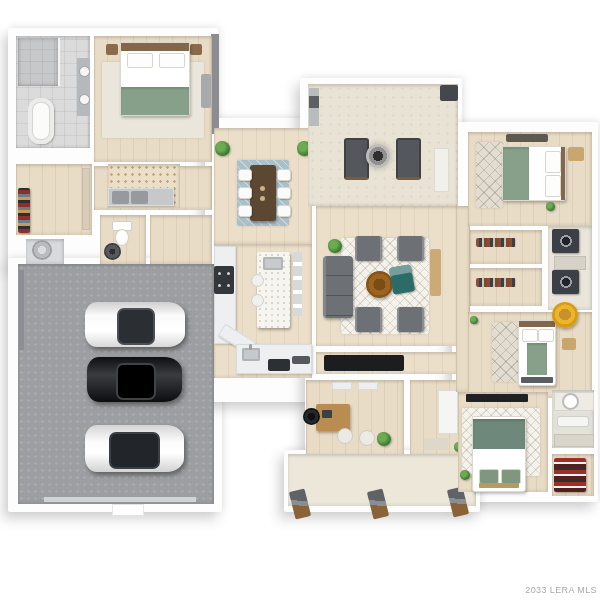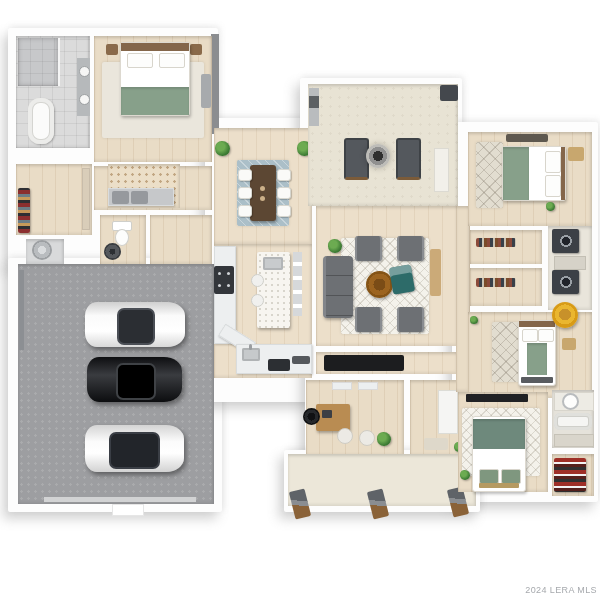--- a/index.html
+++ b/index.html
@@ -229,14 +229,14 @@
 
   <div class="r" style="left:552px;top:390px;width:42px;height:58px;background:#e5e2da;" title="Bathroom"></div>
   <div class="f" style="left:554px;top:392px;width:38px;height:17px;background:#edebe4;border:1px solid #d8d5cc;"></div>
   <div class="f" style="left:562px;top:393px;width:13px;height:13px;border-radius:50%;background:#fdfdfc;border:2px solid #b9bcbe;"></div>
   <div class="f" style="left:554px;top:413px;width:38px;height:17px;background:#f5f5f3;border-radius:6px;box-shadow:inset 0 0 0 3px #e0e0dc,inset 0 0 0 4px #cfcfca;"></div>
   <div class="f" style="left:554px;top:434px;width:38px;height:11px;background:#d9d5cb;border:1px solid #c6c2b7;"></div>
 
   <div class="r wood" style="left:552px;top:454px;width:42px;height:42px;" title="Closet"></div>
   <div class="f stripesB" style="left:554px;top:458px;width:32px;height:34px;"></div>
 
-  <div class="wm">2024 LERA MLS</div>
+  <div class="wm">2033 LERA MLS</div>
 </div>
 
 </body></html>

